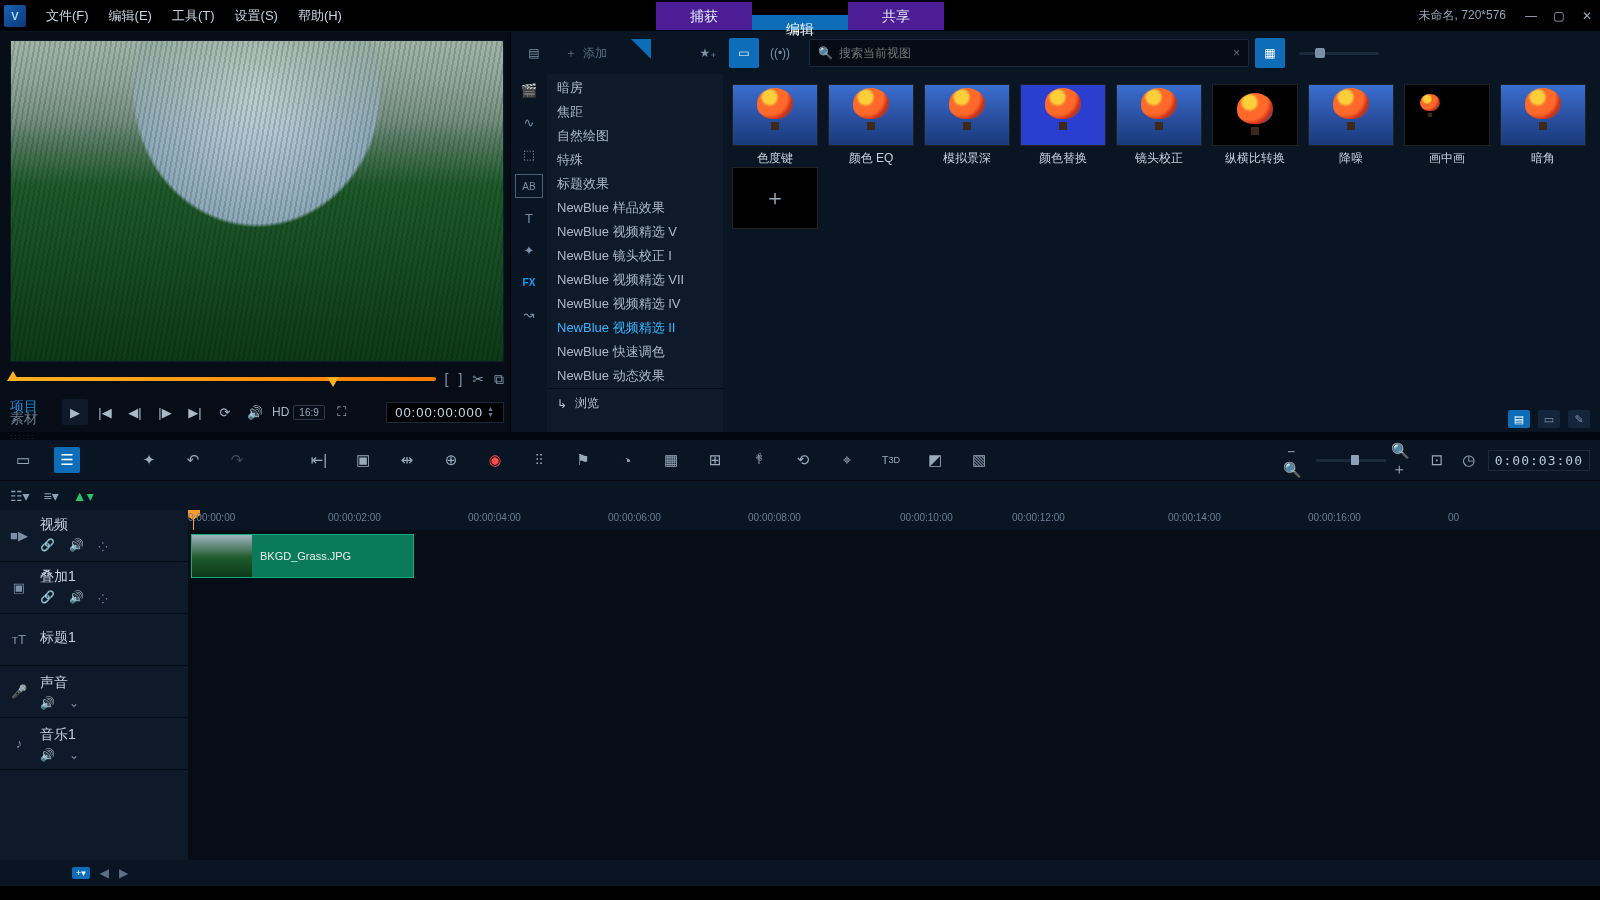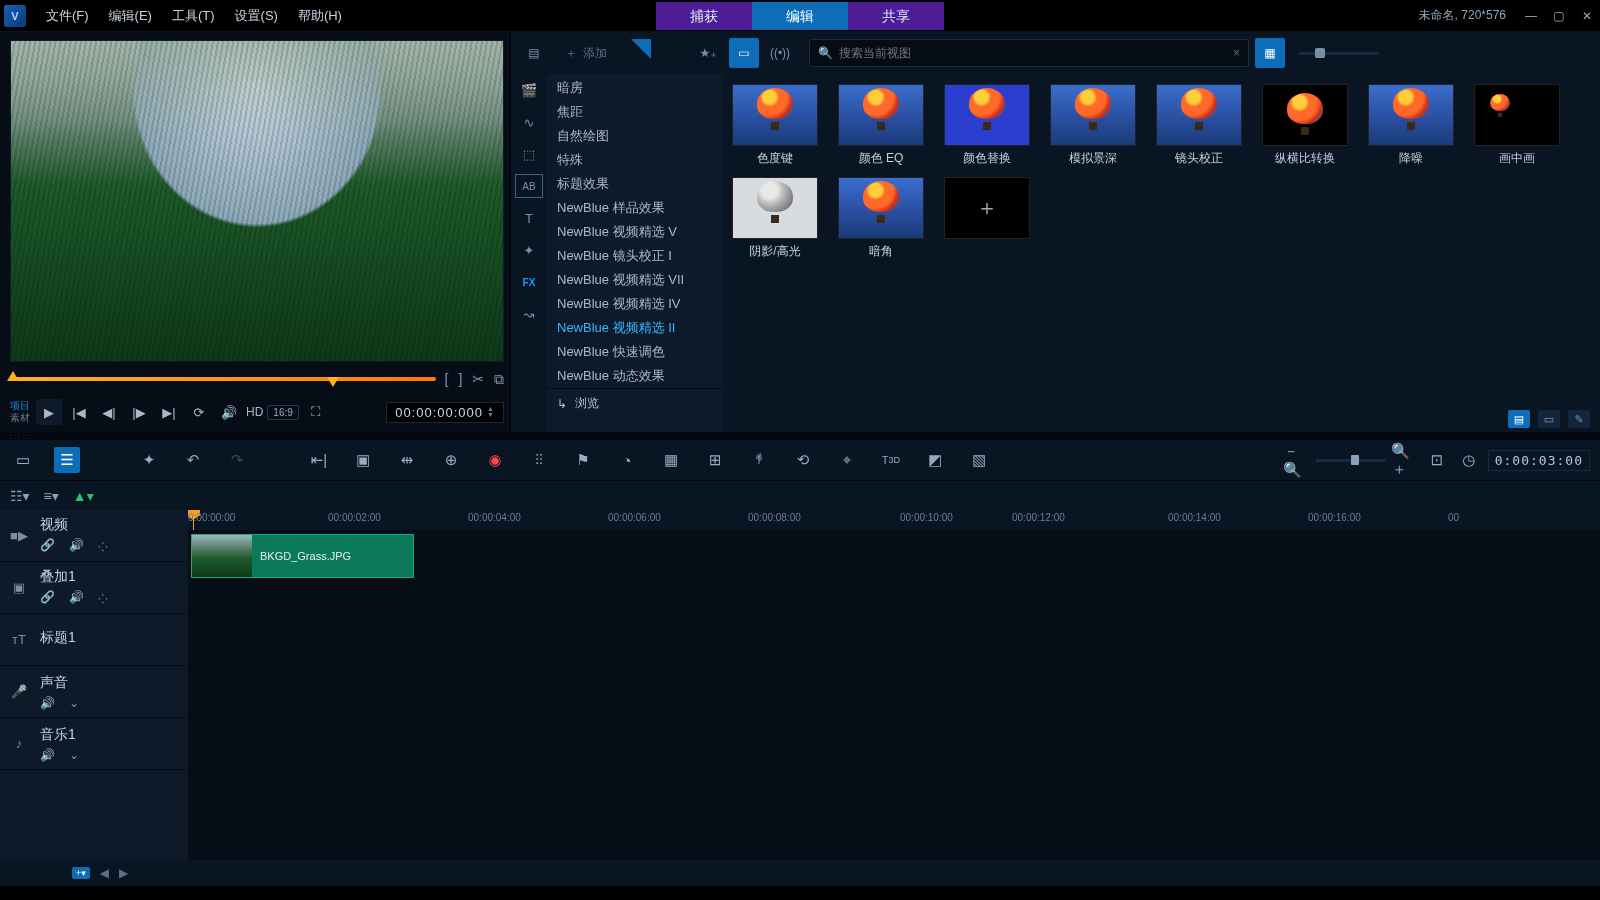--- a/index.html
+++ b/index.html
@@ -8,35 +8,35 @@
 
 .menubar { height: 32px; background: #000; display: flex; align-items: center; padding: 0 4px; border-bottom: 1px solid #0a1420; }
 .app-icon { width: 22px; height: 22px; background: linear-gradient(135deg,#1a5fb4,#0a3a7a); border-radius: 2px; margin-right: 10px; display:flex;align-items:center;justify-content:center;color:#9edcff;font-weight:bold;font-size:11px;}
 .menubar-item { padding: 4px 10px; cursor: pointer; color: #c8d4e0; font-size: 13px;}
 .menubar-right { margin-left: auto; display: flex; align-items: center; gap: 10px; }
 .win-btn { width: 18px; height: 18px; display:flex;align-items:center;justify-content:center;cursor:pointer;color:#9ab;}
 
 
 .top-tabs { position: absolute; left: 50%; top: 2px; transform: translateX(-50%); display: flex; height: 28px; }
 .top-tab { width: 96px; text-align: center; line-height: 28px; background: #4c1d95; color: #dfeaf5; font-size: 14px; cursor: pointer; }
-.top-tab.active { background: #0d6db8; color: #fff;}
+.top-tab.active { background: #0d6db8; color: #fff; margin-top: 13px;}
 .proj-status { color:#8fa4b8; font-size:12px; margin-right:6px;}
 
 
 .workspace { display: flex; height: 400px; background: #060d17; }
 .preview-pane { width: 510px; padding: 8px 6px 4px 10px; display:flex; flex-direction:column;}
 .preview-video { flex:1; background: radial-gradient(ellipse at 50% 15%, #c6d7e2 0%, #8ca8b8 35%, transparent 36%), linear-gradient(180deg,#a0b4c0 0%,#6d8a7a 25%,#1e5a2a 45%,#0d3a18 100%); position:relative; border:1px solid #111a28;}
 .grass { position:absolute;inset:0; background: repeating-linear-gradient(100deg, transparent 0 3px, rgba(0,0,0,0.15) 3px 5px), linear-gradient(180deg, rgba(160,180,150,0.6) 0%, rgba(30,110,40,0.0) 30%);}
 .scrub-row { height: 26px; display:flex; align-items:center; gap:8px; margin-top:4px;}
 .scrub-bar { flex:1; height:4px; background:linear-gradient(90deg,#ffb020,#ff7a00); border-radius:2px; position:relative;}
 .scrub-handle-l, .scrub-handle-r { position:absolute; top:-6px; width:0; height:0; border-left:6px solid transparent;border-right:6px solid transparent;border-bottom:10px solid #ffb020;}
 .scrub-handle-l{left:-3px;} .scrub-handle-r{left:calc(75% - 3px); transform:scaleY(-1); top:0;}
 .scrub-icons { display:flex; gap:10px; color:#7f96ad; font-size:14px;}
 .transport-row { height: 32px; display:flex; align-items:center; gap:4px; margin-top:4px;}
-.mode-labels{display:flex;flex-direction:column;font-size:10px;line-height:12px;color:#1a8ad6;margin-right:2px;}
+.mode-labels{display:flex;flex-direction:column;font-size:14px;line-height:12px;color:#1a8ad6;margin-right:20px;}
 .mode-labels span:last-child{color:#6a7f94;}
 .tbtn { width:26px;height:26px;display:flex;align-items:center;justify-content:center;color:#aab9c8;cursor:pointer;font-size:13px;}
 .play-btn{background:#0e1a2a;border-radius:2px;}
 .badge { padding:1px 5px; font-size:10px; border:1px solid #2a3a4c; border-radius:2px; color:#9ab;}
 .timecode-box{margin-left:auto;background:#000;border:1px solid #1a2a3c;padding:2px 8px;font-family:monospace;font-size:13px;letter-spacing:1px;color:#c8d8e8;display:flex;align-items:center;gap:4px;}
 .spinner{display:flex;flex-direction:column;font-size:7px;line-height:6px;color:#6a7f94;}
 
 
 .library-pane { flex:1; display:flex; flex-direction:column; border-left:1px solid #000;}
 .lib-toolbar { height: 42px; background:#0a1524; display:flex; align-items:center; padding:0 8px; gap:6px;}
@@ -53,21 +53,21 @@
 .lib-body{flex:1;display:flex;overflow:hidden;}
 .cat-icons{width:36px;background:#0a1524;display:flex;flex-direction:column;align-items:center;padding-top:4px;gap:8px;}
 .cat-icon{width:28px;height:24px;display:flex;align-items:center;justify-content:center;color:#7a90a6;font-size:13px;cursor:pointer;}
 .cat-icon.fx{color:#0da0ff;font-weight:bold;font-size:10px;}
 .cat-tree{width:176px;background:#0e1a2a;overflow:auto;padding:2px 0;}
 .tree-item{padding:3px 8px 3px 10px;color:#aab9c8;font-size:13px;cursor:pointer;white-space:nowrap;overflow:hidden;}
 .tree-item.selected{color:#3ab4ff;}
 .tree-footer{border-top:1px solid #050c16;margin-top:auto;padding:6px 10px;display:flex;align-items:center;gap:8px;}
 
 .thumb-grid{flex:1;background:#0a1524;padding:10px 4px;overflow:auto;}
-.thumb-row{display:flex;gap:10px;flex-wrap:wrap;}
+.thumb-row{display:flex;gap:0;flex-wrap:wrap;}
 .thumb{width:96px;display:flex;flex-direction:column;align-items:center;gap:4px;cursor:pointer;}
 .thumb-img{width:86px;height:62px;background:linear-gradient(180deg,#3a6fcf 0%,#2a4fa0 55%,#1a3a7a 100%);position:relative;border:1px solid #222;}
 .thumb-img.dark{background:#000;}
 .thumb-img.add{background:#000;display:flex;align-items:center;justify-content:center;color:#9ab;font-size:22px;}
 .balloon{position:absolute;left:50%;top:42%;transform:translate(-50%,-50%);width:36px;height:44px;}
 .balloon::before{content:"";position:absolute;inset:0 0 30% 0;border-radius:50% 50% 45% 45%;background:radial-gradient(circle at 35% 30%, #ffcf3a 0 20%, #ff6a2a 30% 55%, #d03018 70%, #1a5fb4 90%);}
 .balloon::after{content:"";position:absolute;bottom:2px;left:50%;transform:translateX(-50%);width:8px;height:8px;background:#3a2a1a;}
 .balloon.gray::before{background:radial-gradient(circle at 35% 30%,#e8e8e8 0 25%,#b8b8b8 45%,#787878 80%);}
 .balloon.small{transform:translate(-50%,-50%) scale(0.55);}
 .thumb-label{font-size:12px;color:#c4d0dc;text-align:center;}
@@ -246,30 +246,30 @@
               </div>
               <div class="thumb-label">色度键</div>
             </div>
             <div class="thumb">
               <div class="thumb-img">
                 <div class="balloon"></div>
               </div>
               <div class="thumb-label">颜色 EQ</div>
             </div>
             <div class="thumb">
+              <div class="thumb-img">
+                <div class="balloon"></div>
+              </div>
+              <div class="thumb-label">模拟景深</div>
+            </div>
+            <div class="thumb">
               <div class="thumb-img" style="background:#2a3fd0">
                 <div class="balloon"></div>
               </div>
               <div class="thumb-label">颜色替换</div>
-            </div>
-            <div class="thumb">
-              <div class="thumb-img">
-                <div class="balloon"></div>
-              </div>
-              <div class="thumb-label">模拟景深</div>
             </div>
             <div class="thumb">
               <div class="thumb-img">
                 <div class="balloon"></div>
               </div>
               <div class="thumb-label">镜头校正</div>
             </div>
             <div class="thumb">
               <div class="thumb-img dark">
                 <div class="balloon" style="left:50%;top:50%"></div>
@@ -280,26 +280,20 @@
               <div class="thumb-img">
                 <div class="balloon"></div>
               </div>
               <div class="thumb-label">降噪</div>
             </div>
             <div class="thumb">
               <div class="thumb-img dark">
                 <div class="balloon small" style="left:30%;top:35%"></div>
               </div>
               <div class="thumb-label">画中画</div>
-            </div>
-            <div class="thumb">
-              <div class="thumb-img" style="background:#d8dce0">
-                <div class="balloon gray"></div>
-              </div>
-              <div class="thumb-label">阴影/高光</div>
             </div>
             <div class="thumb">
               <div class="thumb-img">
                 <div class="balloon"></div>
               </div>
               <div class="thumb-label">暗角</div>
             </div>
             <div class="thumb">
               <div class="thumb-img add">＋</div>
               <div class="thumb-label">&nbsp;</div>

